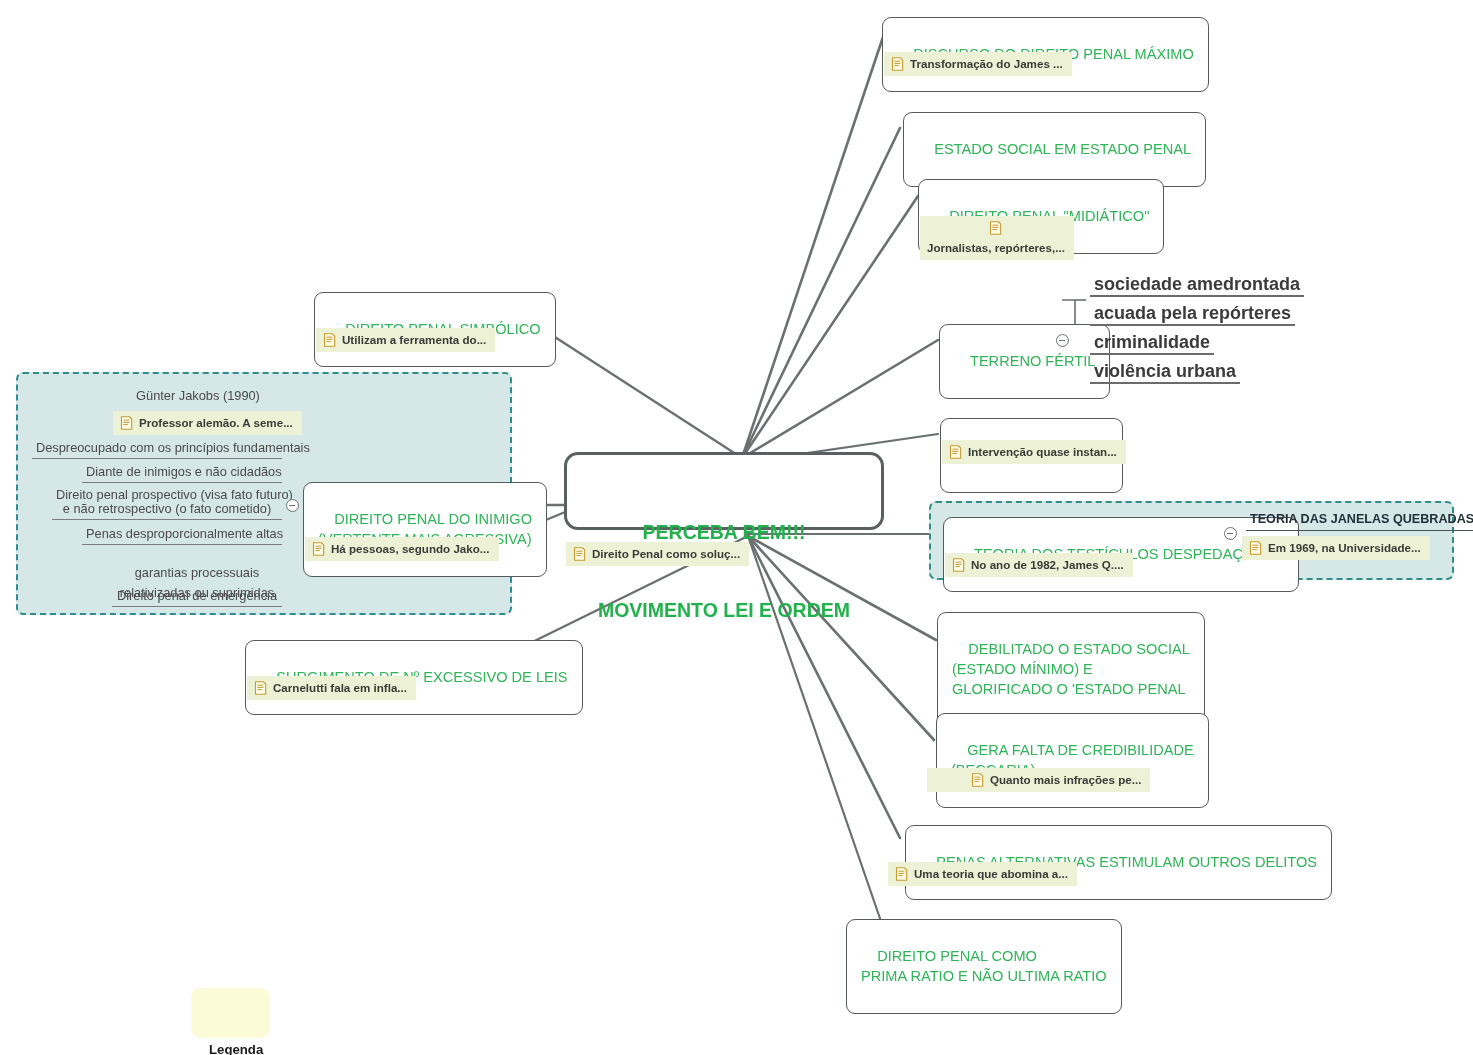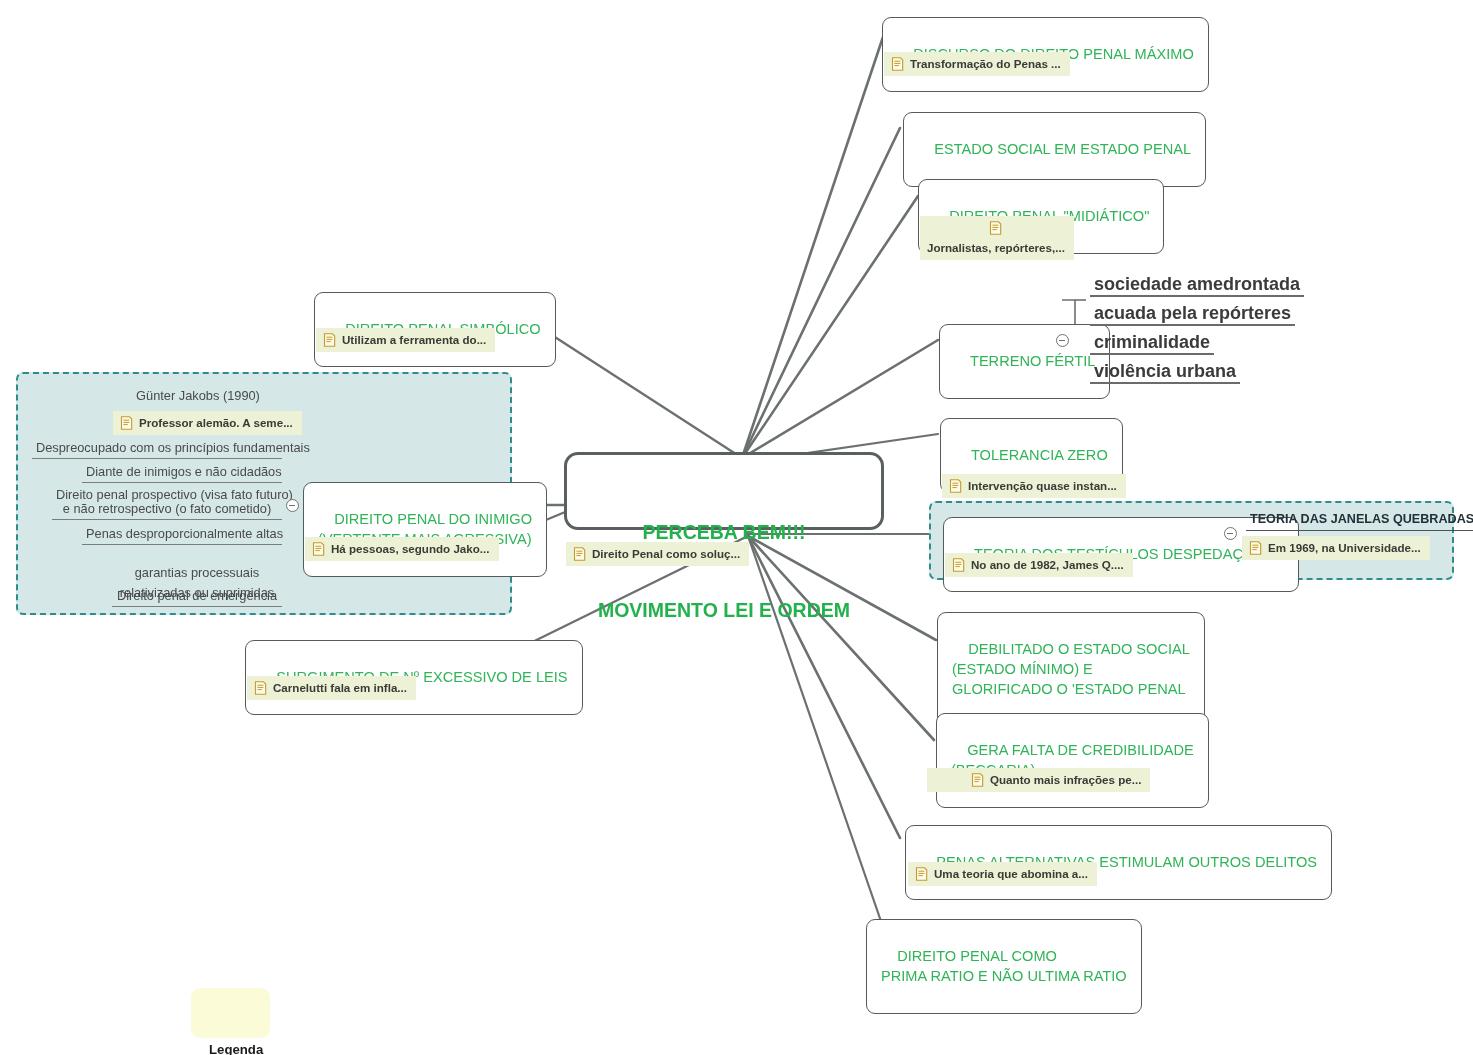--- a/index.html
+++ b/index.html
@@ -202,21 +202,21 @@
   </div>
 
   <div class="node" style="left:882px; top:17px;">
     <span>DISCURSO DO DIREITO PENAL MÁXIMO</span>
   </div>
   <div class="note" style="left:884px; top:52px;">
     <svg class="nicon" width="13" height="14" viewBox="0 0 13 14">
       <path d="M1.5 0.8 h8 l2.2 2.2 v10.2 h-10.2 z" fill="#fdfbe8" stroke="#c59a2e" stroke-width="1.1"></path>
       <path d="M3.4 4.2 h6 M3.4 6.4 h6 M3.4 8.6 h4.4" stroke="#c59a2e" stroke-width="1"></path>
     </svg>
-    <span>Transformação do Penas ...</span>
+    <span>Transformação do James ...</span>
   </div>
 
   <div class="node" style="left:903px; top:112px;">
     <span>ESTADO SOCIAL EM ESTADO PENAL</span>
   </div>
 
   <div class="node" style="left:918px; top:179px;">
     <span>DIREITO PENAL "MIDIÁTICO"</span>
   </div>
   <div class="note" style="left:920px; top:216px;flex-direction:column;">
@@ -232,21 +232,21 @@
   </div>
   <div class="toggle" style="left:1056px; top:334px;"></div>
   <div class="subitem" style="left:1090px; top:277px;">sociedade amedrontada</div>
   <div class="subitem" style="left:1090px; top:306px;">acuada pela repórteres</div>
   <div class="subitem" style="left:1090px; top:335px;">criminalidade</div>
   <div class="subitem" style="left:1090px; top:364px;">violência urbana</div>
 
   <div class="node" style="left:940px; top:418px;">
     <span>TOLERANCIA ZERO</span>
   </div>
-  <div class="note" style="left:942px; top:474px;">
+  <div class="note" style="left:942px; top:440px;">
     <svg class="nicon" width="13" height="14" viewBox="0 0 13 14">
       <path d="M1.5 0.8 h8 l2.2 2.2 v10.2 h-10.2 z" fill="#fdfbe8" stroke="#c59a2e" stroke-width="1.1"></path>
       <path d="M3.4 4.2 h6 M3.4 6.4 h6 M3.4 8.6 h4.4" stroke="#c59a2e" stroke-width="1"></path>
     </svg>
     <span>Intervenção quase instan...</span>
   </div>
 
   <div class="node" style="left:943px; top:517px; z-index:5;">
     <span>TEORIA DOS TESTÍCULOS DESPEDAÇADOS</span>
   </div>
@@ -281,29 +281,29 @@
     <svg class="nicon" width="13" height="14" viewBox="0 0 13 14">
       <path d="M1.5 0.8 h8 l2.2 2.2 v10.2 h-10.2 z" fill="#fdfbe8" stroke="#c59a2e" stroke-width="1.1"></path>
       <path d="M3.4 4.2 h6 M3.4 6.4 h6 M3.4 8.6 h4.4" stroke="#c59a2e" stroke-width="1"></path>
     </svg>
     <span>Quanto mais infrações pe...</span>
   </div>
 
   <div class="node" style="left:905px; top:825px;">
     <span>PENAS ALTERNATIVAS ESTIMULAM OUTROS DELITOS</span>
   </div>
-  <div class="note" style="left:908px; top:862px;">
+  <div class="note" style="left:888px; top:862px;">
     <svg class="nicon" width="13" height="14" viewBox="0 0 13 14">
       <path d="M1.5 0.8 h8 l2.2 2.2 v10.2 h-10.2 z" fill="#fdfbe8" stroke="#c59a2e" stroke-width="1.1"></path>
       <path d="M3.4 4.2 h6 M3.4 6.4 h6 M3.4 8.6 h4.4" stroke="#c59a2e" stroke-width="1"></path>
     </svg>
     <span>Uma teoria que abomina a...</span>
   </div>
 
-  <div class="node" style="left:866px; top:919px;">
+  <div class="node" style="left:846px; top:919px;">
     <span>DIREITO PENAL COMO
 PRIMA RATIO E NÃO ULTIMA RATIO</span>
   </div>
 
   <div class="node" style="left:314px; top:292px;">
     <span>DIREITO PENAL SIMBÓLICO</span>
   </div>
   <div class="note" style="left:316px; top:328px;">
     <svg class="nicon" width="13" height="14" viewBox="0 0 13 14">
       <path d="M1.5 0.8 h8 l2.2 2.2 v10.2 h-10.2 z" fill="#fdfbe8" stroke="#c59a2e" stroke-width="1.1"></path>

